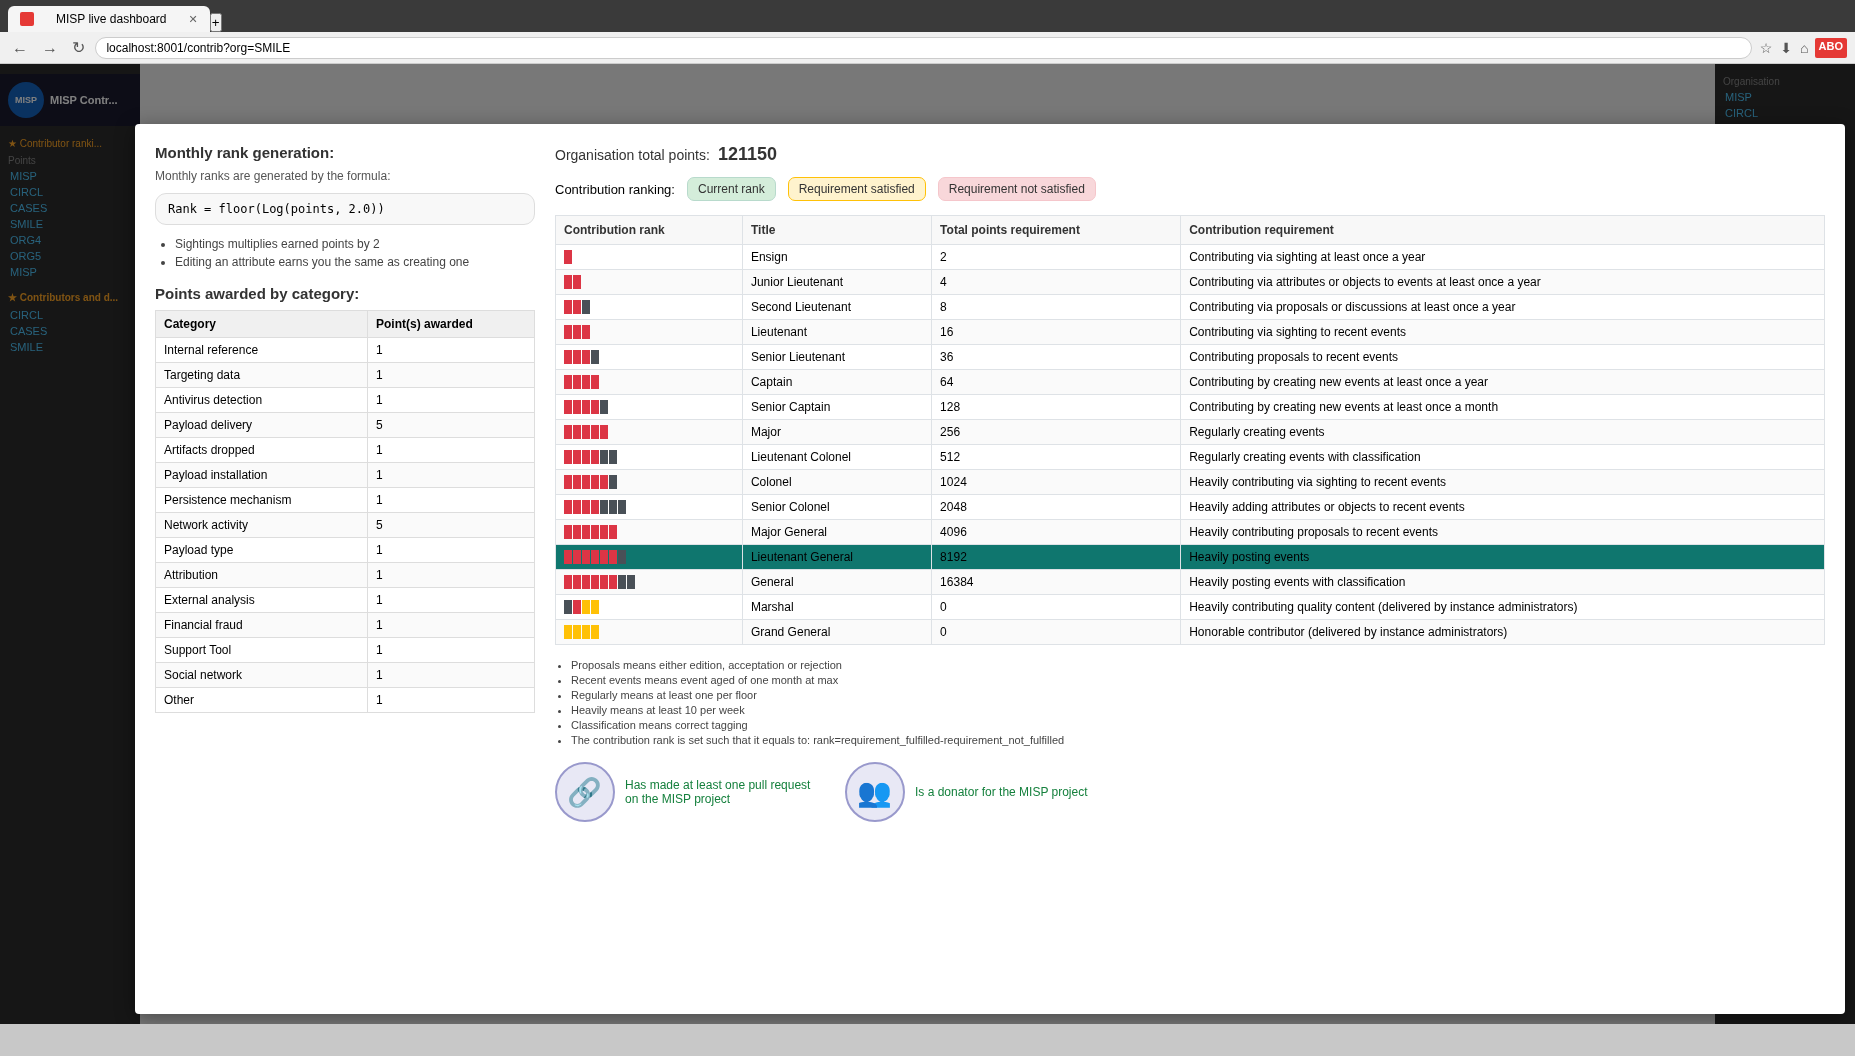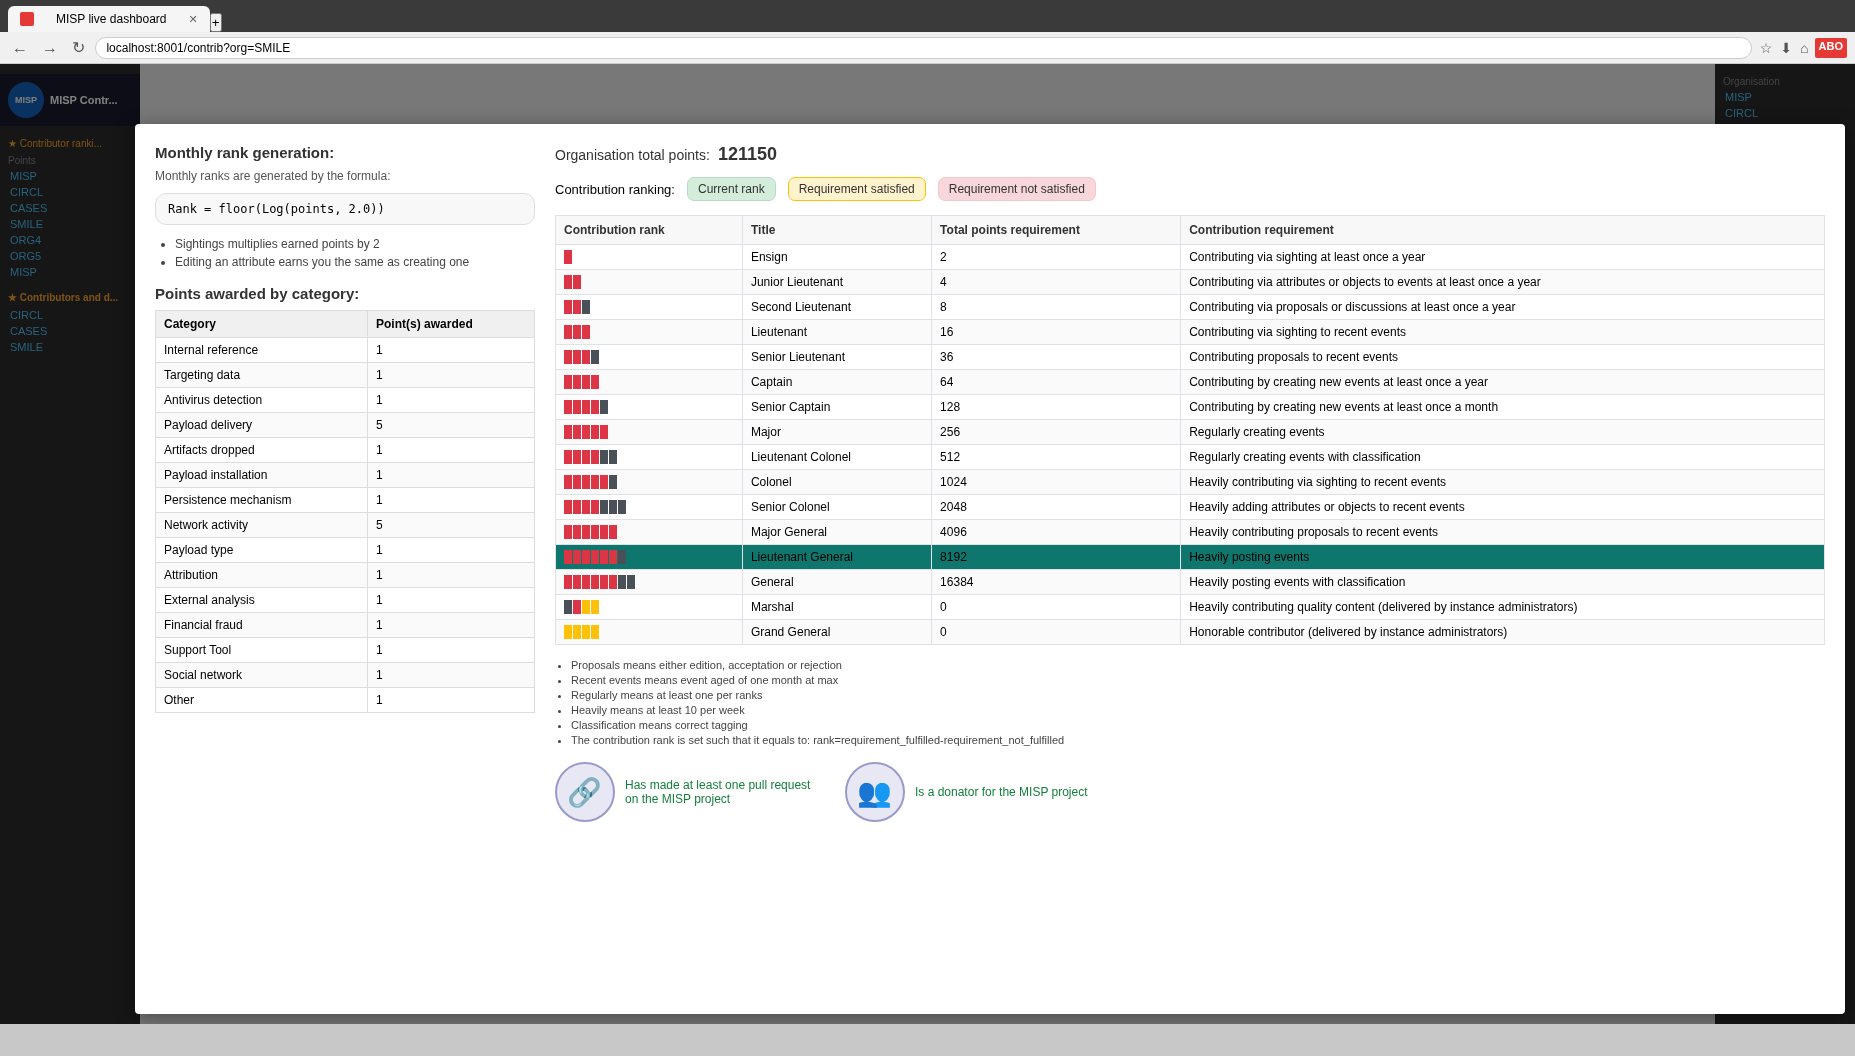--- a/index.html
+++ b/index.html
@@ -463,21 +463,21 @@
       <td>Grand General</td>
       <td>0</td>
       <td>Honorable contributor (delivered by instance administrators)</td>
     </tr>
               </tbody>
           </table>
 
           <ul class="footnotes">
             <li>Proposals means either edition, acceptation or rejection</li>
             <li>Recent events means event aged of one month at max</li>
-            <li>Regularly means at least one per ranks</li>
+            <li>Regularly means at least one per floor</li>
             <li>Heavily means at least 10 per week</li>
             <li>Classification means correct tagging</li>
             <li>The contribution rank is set such that it equals to: rank=requirement_fulfilled-requirement_not_fulfilled</li>
           </ul>
 
           <div class="badges-section">
             <div class="badge-item">
               <div class="badge-icon">🔗</div>
               <span class="badge-text">Has made at least one pull request on the MISP project</span>
             </div>

